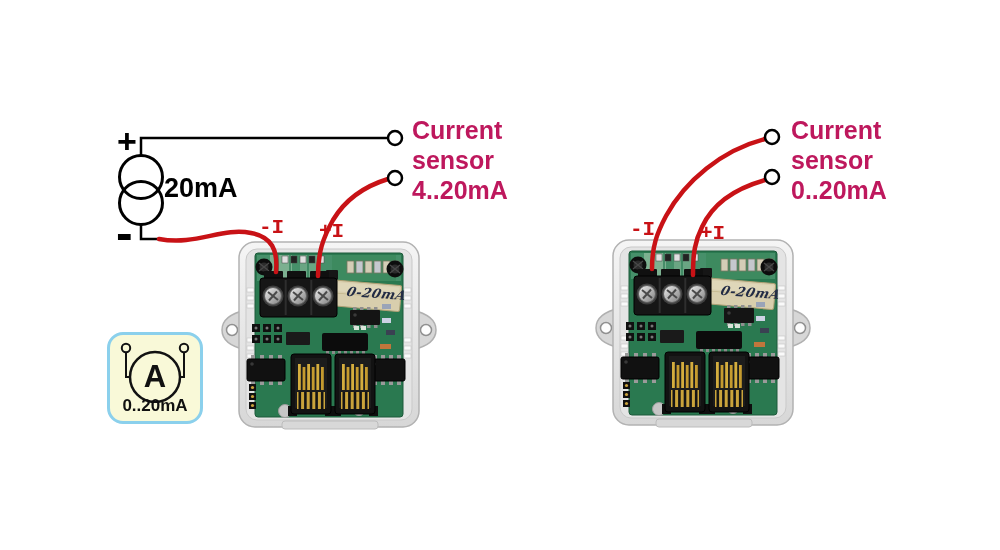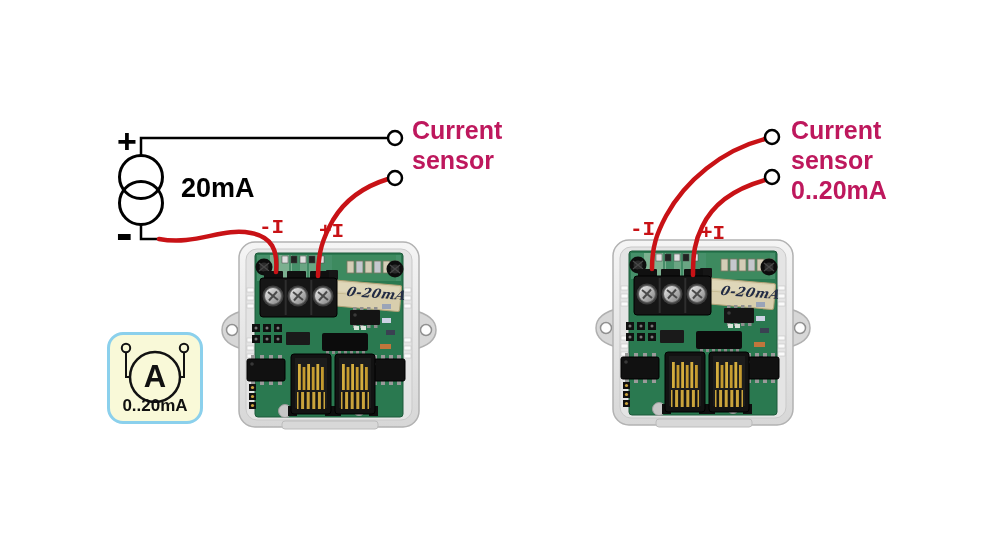--- a/index.html
+++ b/index.html
@@ -261,26 +261,27 @@
     <path class="wire-red" d="M765,180 C733,189 712,205 702,227 C695,241 693,253 693,275"></path>
 
     <circle class="term" cx="395" cy="138" r="7"></circle>
     <circle class="term" cx="395" cy="178" r="7"></circle>
     <circle class="term" cx="772" cy="137" r="7"></circle>
     <circle class="term" cx="772" cy="177" r="7"></circle>
   </svg>
 
   <div class="txt sign-plus" style="left:117px;top:124px;">+</div>
   <div class="txt sign-minus" style="left:116px;top:208px;">-</div>
-  <div class="txt src-val" style="left:181px;top:175px;">20mA</div>
+  <div class="txt src-val" style="left:164px;top:175px;">20mA</div>
   <div class="txt red-label" style="left:259px;top:217px;">-I</div>
   <div class="txt red-label" style="left:319px;top:221px;">+I</div>
   <div class="sensor-label" style="left:412px;top:115px;">
     <div>Current</div>
     <div>sensor</div>
+    <div>4..20mA</div>
   </div>
 
   <div class="txt red-label" style="left:630px;top:219px;">-I</div>
   <div class="txt red-label" style="left:700px;top:223px;">+I</div>
   <div class="sensor-label" style="left:791px;top:115px;">
     <div>Current</div>
     <div>sensor</div>
     <div>0..20mA</div>
   </div>
 

